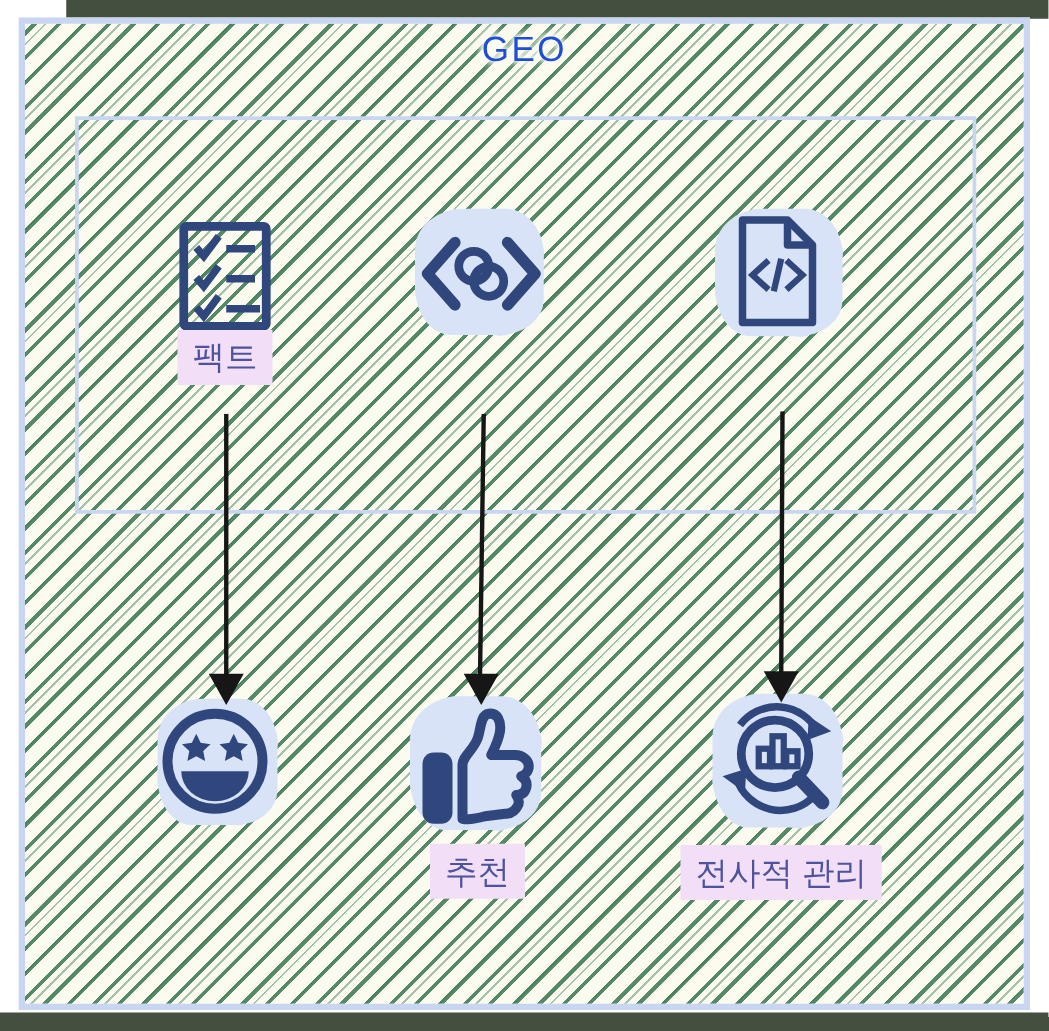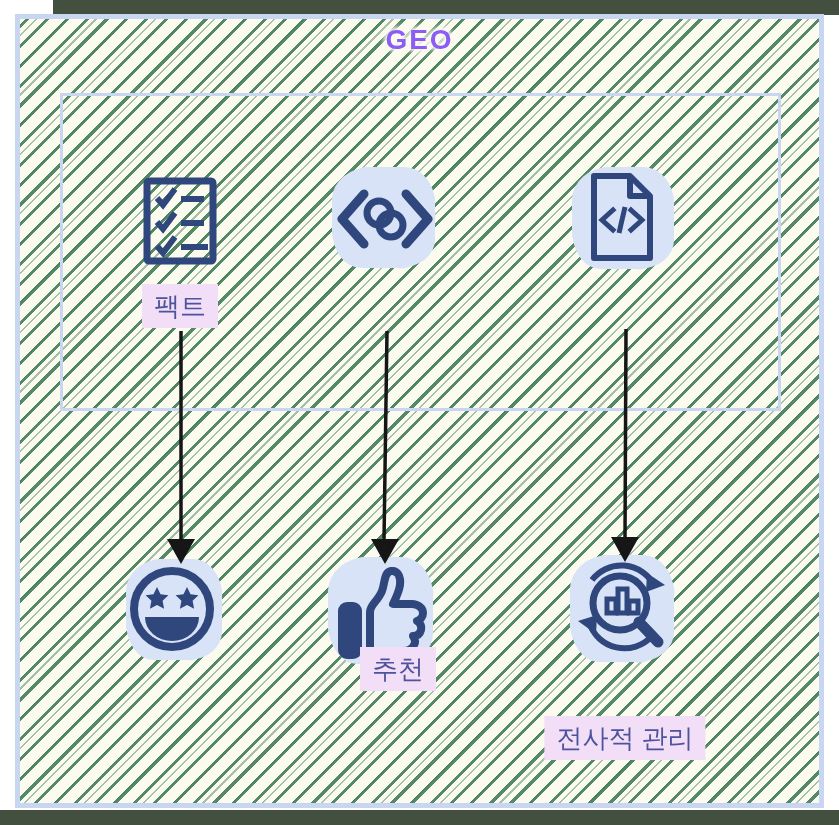--- a/index.html
+++ b/index.html
@@ -10,22 +10,22 @@
     background:
       repeating-linear-gradient(135deg, transparent 0 4px, rgba(62,122,83,.88) 4px 7px, transparent 7px 14px),
       repeating-linear-gradient(135deg, transparent 0 11px, rgba(62,122,83,.45) 11px 12.5px, transparent 12.5px 21px),
       #fcfbef;
   }
   .geo-box{position:absolute;left:15px;top:14px;width:809px;height:794px;
            box-sizing:border-box;border:5px solid #c8d6f2;}
   .aeo-box{position:absolute;left:60px;top:93px;width:721px;height:318px;
            box-sizing:border-box;border:3px solid #c8d6f2;background:transparent;}
   .box-title{position:absolute;left:0;right:0;text-align:center;
-             font-size:28px;letter-spacing:2px;color:#8b5cf6;
-             text-shadow:0 0 4px #fcfbef,0 0 4px #fcfbef,0 0 7px #fcfbef,0 0 7px #fcfbef,0 0 10px #fcfbef;font-weight:bold;}
+             font-size:28px;letter-spacing:2px;color:#1d4ed8;
+             text-shadow:0 0 4px #fcfbef,0 0 4px #fcfbef,0 0 7px #fcfbef,0 0 7px #fcfbef,0 0 10px #fcfbef;}
   .blob{position:absolute;background:#d8e3f8;border-radius:38% 30% 35% 28% / 32% 36% 28% 38%;}
   .blob::after{content:"";position:absolute;inset:3px;background:#d8e3f8;
                border-radius:30% 40% 26% 38% / 36% 28% 40% 30%;transform:rotate(10deg);}
   .icon-svg{position:absolute;z-index:2;}
   .node-label{position:absolute;z-index:3;background:#f3def8;color:#4d549c;
               font-size:26px;line-height:1;padding:9px 12px;white-space:nowrap;
               transform:translateX(-50%);}
   .arrow-svg{position:absolute;z-index:1;}
 </style>
 </head>
@@ -43,21 +43,21 @@
 
   <svg class="icon-svg" style="left:142px;top:176px;" width="76" height="90" viewBox="0 0 76 90">
     <rect x="5" y="5" width="66" height="80" rx="2" fill="none" stroke="#2f477c" stroke-width="7"></rect>
     <polyline points="15,22 21,29 33,13" fill="none" stroke="#2f477c" stroke-width="6"></polyline>
     <line x1="39" y1="23" x2="62" y2="23" stroke="#2f477c" stroke-width="6"></line>
     <polyline points="15,46 21,53 33,37" fill="none" stroke="#2f477c" stroke-width="6"></polyline>
     <line x1="39" y1="47" x2="62" y2="47" stroke="#2f477c" stroke-width="6"></line>
     <polyline points="15,70 21,77 33,61" fill="none" stroke="#2f477c" stroke-width="6"></polyline>
     <line x1="39" y1="71" x2="66" y2="71" stroke="#2f477c" stroke-width="6"></line>
   </svg>
-  <div class="node-label" style="left:180px;top:284px;">팩트</div>
+  <div class="node-label" style="left:180px;top:264px;font-family:Liberation Serif, serif;">팩트</div>
 
   <div class="blob" style="left:332px;top:167px;width:103px;height:101px;"></div>
   <svg class="icon-svg" style="left:337px;top:189px;" width="96" height="60" viewBox="0 0 96 60">
     <polyline points="27,5 5,30 27,55" fill="none" stroke="#2f477c" stroke-width="9" stroke-linecap="round" stroke-linejoin="round"></polyline>
     <polyline points="69,5 91,30 69,55" fill="none" stroke="#2f477c" stroke-width="9" stroke-linecap="round" stroke-linejoin="round"></polyline>
     <circle cx="42" cy="24" r="12" fill="none" stroke="#2f477c" stroke-width="7"></circle>
     <circle cx="54" cy="36" r="12" fill="none" stroke="#2f477c" stroke-width="7"></circle>
   </svg>
 
   <div class="blob" style="left:572px;top:167px;width:102px;height:102px;"></div>
@@ -88,29 +88,29 @@
     <polygon fill="#2f477c" points="28,21 31.5,28.2 39.4,29.3 33.6,34.8 35.1,42.7 28,38.9 20.9,42.7 22.4,34.8 16.6,29.3 24.5,28.2"></polygon>
     <polygon fill="#2f477c" points="58,21 61.5,28.2 69.4,29.3 63.6,34.8 65.1,42.7 58,38.9 50.9,42.7 52.4,34.8 46.6,29.3 54.5,28.2"></polygon>
     <path d="M16,51 A27,24 0 0 0 70,51 Z" fill="#2f477c"></path>
   </svg>
 
   <div class="blob" style="left:328px;top:557px;width:105px;height:107px;"></div>
   <svg class="icon-svg" style="left:332px;top:560px;" width="100" height="103" viewBox="0 0 100 103">
     <rect x="6" y="42" width="24" height="57" rx="9" fill="#2f477c"></rect>
     <path d="M38,95 L38,52 C38,45 46,41 50,31 C53,23 52,12 59,11 C66,10 69,17 68,25 C67,32 64,38 61,44 L80,44 C86,44 91,48 91,53 C91,57 88,60 85,61 C88,63 90,66 89,70 C88,74 85,76 81,76 C83,79 84,82 82,85 C80,89 76,91 72,91 L56,93 C49,95 43,96 38,95 Z" fill="none" stroke="#2f477c" stroke-width="8" stroke-linejoin="round"></path>
   </svg>
-  <div class="node-label" style="left:382px;top:647px;margin-left:16px;">추천</div>
+  <div class="node-label" style="left:382px;top:675px;">추천</div>
 
   <div class="blob" style="left:570px;top:555px;width:104px;height:107px;"></div>
   <svg class="icon-svg" style="left:572px;top:558px;" width="101" height="101" viewBox="0 0 101 101">
     <path d="M20,22 A37,37 0 0 1 82,27" fill="none" stroke="#2f477c" stroke-width="6"></path>
     <polygon points="75,15 93,27 74,34" fill="#2f477c"></polygon>
     <path d="M80,78 A37,37 0 0 1 17,64" fill="none" stroke="#2f477c" stroke-width="6"></path>
     <polygon points="24,76 6,63 25,57" fill="#2f477c"></polygon>
     <circle cx="48" cy="45" r="27" fill="none" stroke="#2f477c" stroke-width="7"></circle>
     <line x1="67" y1="64" x2="86" y2="84" stroke="#2f477c" stroke-width="11" stroke-linecap="round"></line>
     <rect x="35" y="41" width="9" height="14" fill="none" stroke="#2f477c" stroke-width="5"></rect>
     <rect x="46" y="31" width="9" height="24" fill="none" stroke="#2f477c" stroke-width="5"></rect>
     <rect x="57" y="43" width="9" height="12" fill="none" stroke="#2f477c" stroke-width="5"></rect>
   </svg>
-  <div class="node-label" style="left:625px;top:676px;margin-top:40px;">전사적 관리</div>
+  <div class="node-label" style="left:625px;top:676px;">전사적 관리</div>
 
 </div>
 
 </body></html>

